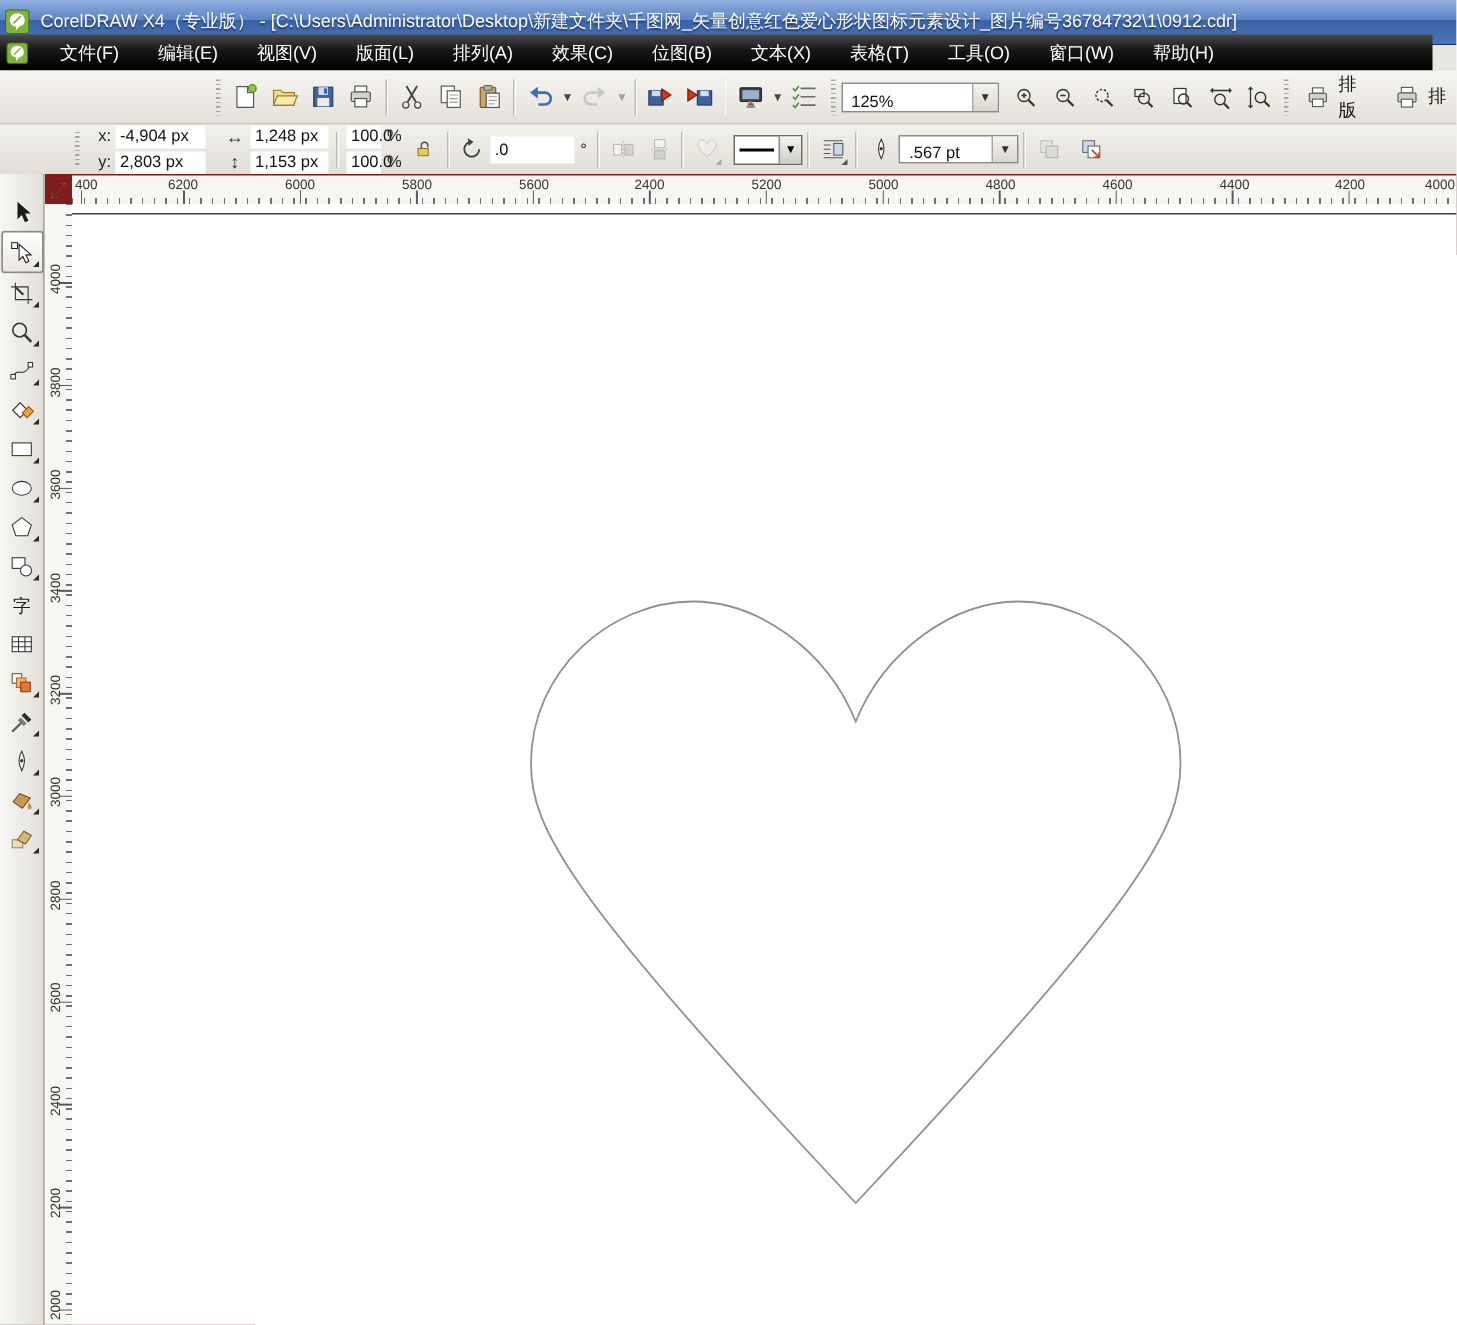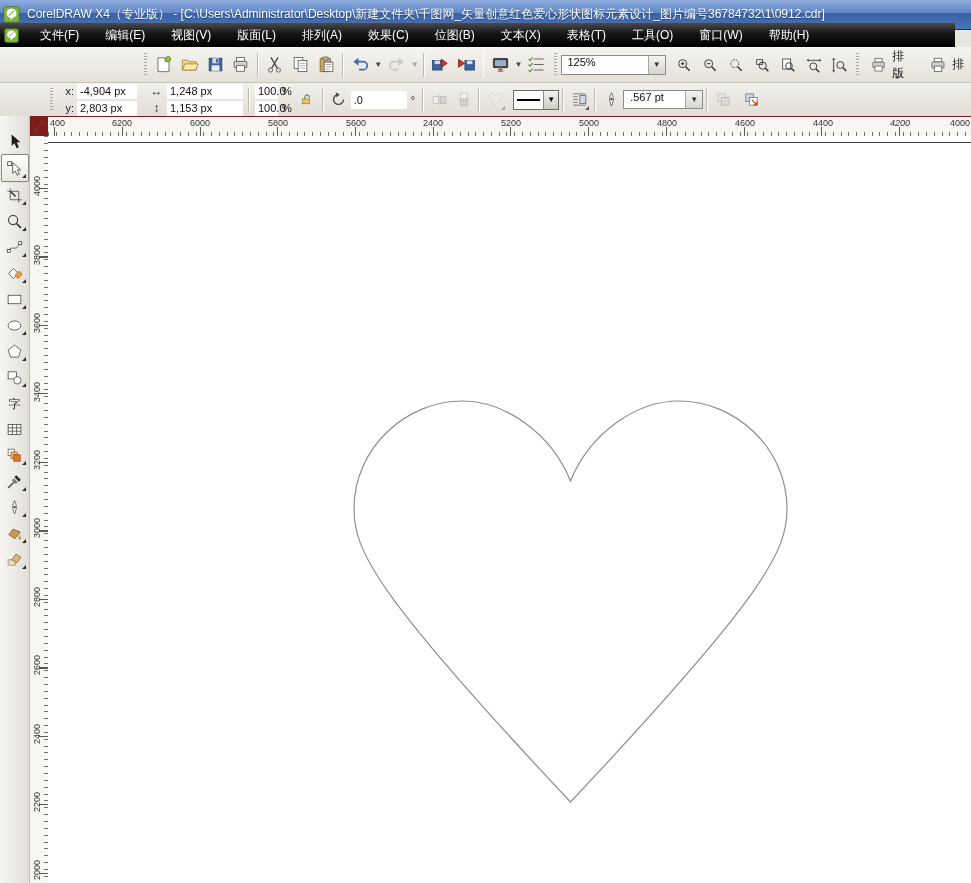--- a/index.html
+++ b/index.html
@@ -30,37 +30,37 @@
     background:linear-gradient(#f2f0eb,#e1ded7);border-bottom:1px solid #b4b1a9;
     display:flex;align-items:center;overflow:hidden;}
   .tb{width:27px;height:26px;display:flex;align-items:center;justify-content:center;border-radius:2px}
   .tb svg{width:19px;height:19px}
   .tb.small svg{width:16px;height:16px}
   .dd{width:11px;height:26px;display:flex;align-items:center;justify-content:center;font-size:8px;color:#444}
   .sep{width:1px;height:24px;background:#bdbab2;border-right:1px solid #fdfdfb;margin:0 3px}
   .drag{width:3px;height:24px;margin:0 4px;
     background:repeating-linear-gradient(to bottom,#a9a69e 0 1px,transparent 1px 3px)}
   .grayed{opacity:.42;filter:grayscale(1)}
-  .combo{height:20px;border:1px solid #8b8b8b;background:#fff;display:flex;align-items:flex-start;
+  .combo{height:20px;border:1px solid #8b8b8b;background:#fff;display:flex;align-items:flex-end;
     font-size:11px;color:#111;box-sizing:border-box}
   .combo .val{padding-left:6px;flex:1}
   .combo .btn{width:16px;height:100%;border-left:1px solid #a9a6a0;
     background:linear-gradient(#f4f3f0,#d9d6cf);display:flex;align-items:center;justify-content:center;
     font-size:8px;color:#333}
   .tbtext{display:flex;align-items:center;gap:5px;font-size:12px;color:#111;padding:0 7px;height:26px}
   .tbtext svg{width:18px;height:18px}
 
   
   .stack{display:flex;flex-direction:column;gap:2px;margin:0 2px}
   .prow{display:flex;align-items:center;height:15px}
   .plab{font-size:11px;color:#222;width:15px;text-align:right;margin-right:3px}
   .picn{font-size:12px;color:#333;width:15px;text-align:center;margin-right:3px}
   .field{height:15px;border:1px solid #979era;border-color:#9a9a9a;background:#fff;font-size:11px;color:#111;
     display:flex;align-items:center;padding:0 3px;box-sizing:border-box}
-  .f-xy{width:60px}.f-wh{width:76px}.f-scale{width:23px}.f-rot{width:56px}
+  .f-xy{width:60px}.f-wh{width:52px}.f-scale{width:23px}.f-rot{width:56px}
   .pct{font-size:11px;color:#222;margin-left:4px}
   .lockwrap{margin:0 6px;display:flex;align-items:center}
   .lockwrap svg{width:13px;height:13px}
   .pbtn{width:24px;height:24px;display:flex;align-items:center;justify-content:center;position:relative}
   .pbtn svg{width:17px;height:17px}
   .fly-corner::after{content:"";position:absolute;right:2px;bottom:2px;
     border-left:4px solid transparent;border-bottom:4px solid #555}
   .linestyle{width:46px;height:20px;border:1px solid #6a6a6a;background:#fff;display:flex;box-sizing:border-box}
   .linestyle .line{flex:1;display:flex;align-items:center;padding:0 3px}
   .linestyle .line i{display:block;width:100%;height:2px;background:#000}
@@ -699,21 +699,21 @@
       <span class="rlabel" style="left: 74px;">6200</span>
       <span class="rlabel" style="left: 152px;">6000</span>
       <span class="rlabel" style="left: 230px;">5800</span>
       <span class="rlabel" style="left: 308px;">5600</span>
       <span class="rlabel" style="left: 385px;">2400</span>
       <span class="rlabel" style="left: 463px;">5200</span>
       <span class="rlabel" style="left: 541px;">5000</span>
       <span class="rlabel" style="left: 619px;">4800</span>
       <span class="rlabel" style="left: 697px;">4600</span>
       <span class="rlabel" style="left: 775px;">4400</span>
-      <span class="rlabel" style="left: 852px; font-style: italic;">4200</span>
+      <span class="rlabel" style="left: 852px;">4200</span>
       <span class="rlabel" style="left: 912px;">4000</span>
     </div>
 
   <div class="vruler">
     <div class="minor"></div>
     <div class="major"></div>
 
   <span class="rlabel" style="top: 45px;">4000</span>
       <span class="rlabel" style="top: 114px;">3800</span>
       <span class="rlabel" style="top: 182px;">3600</span>

